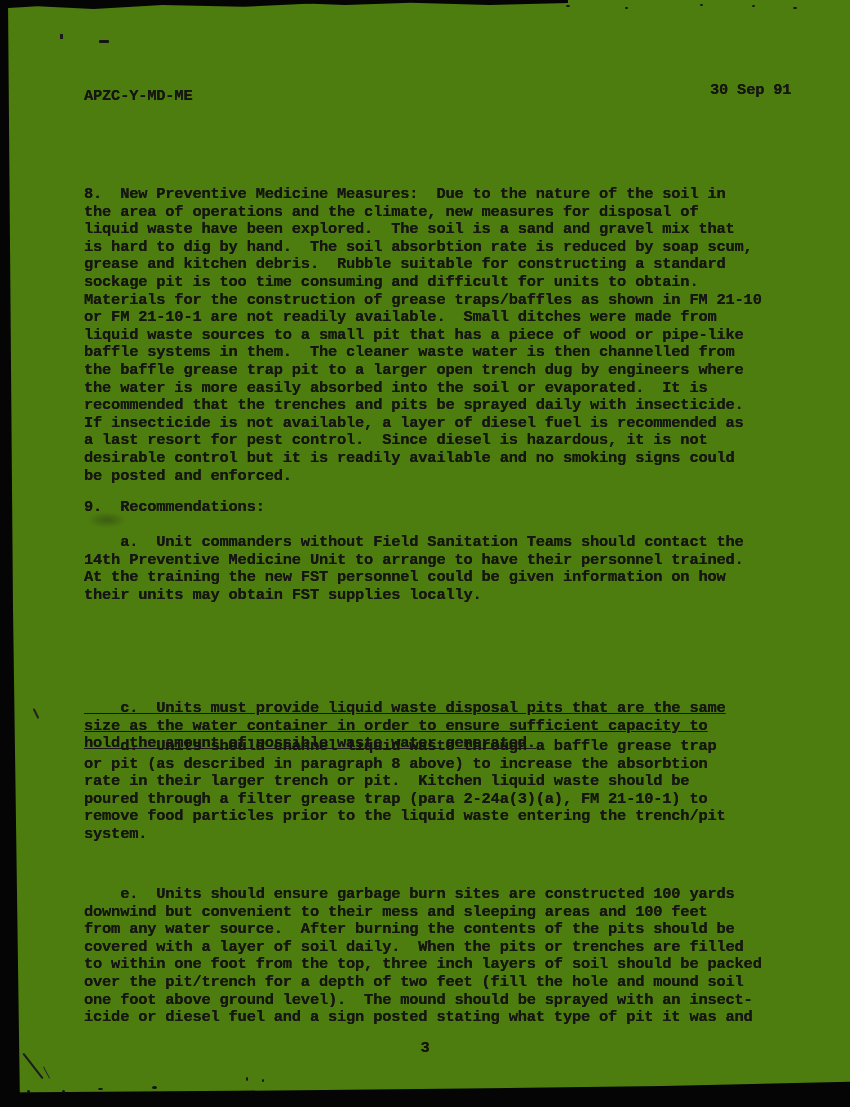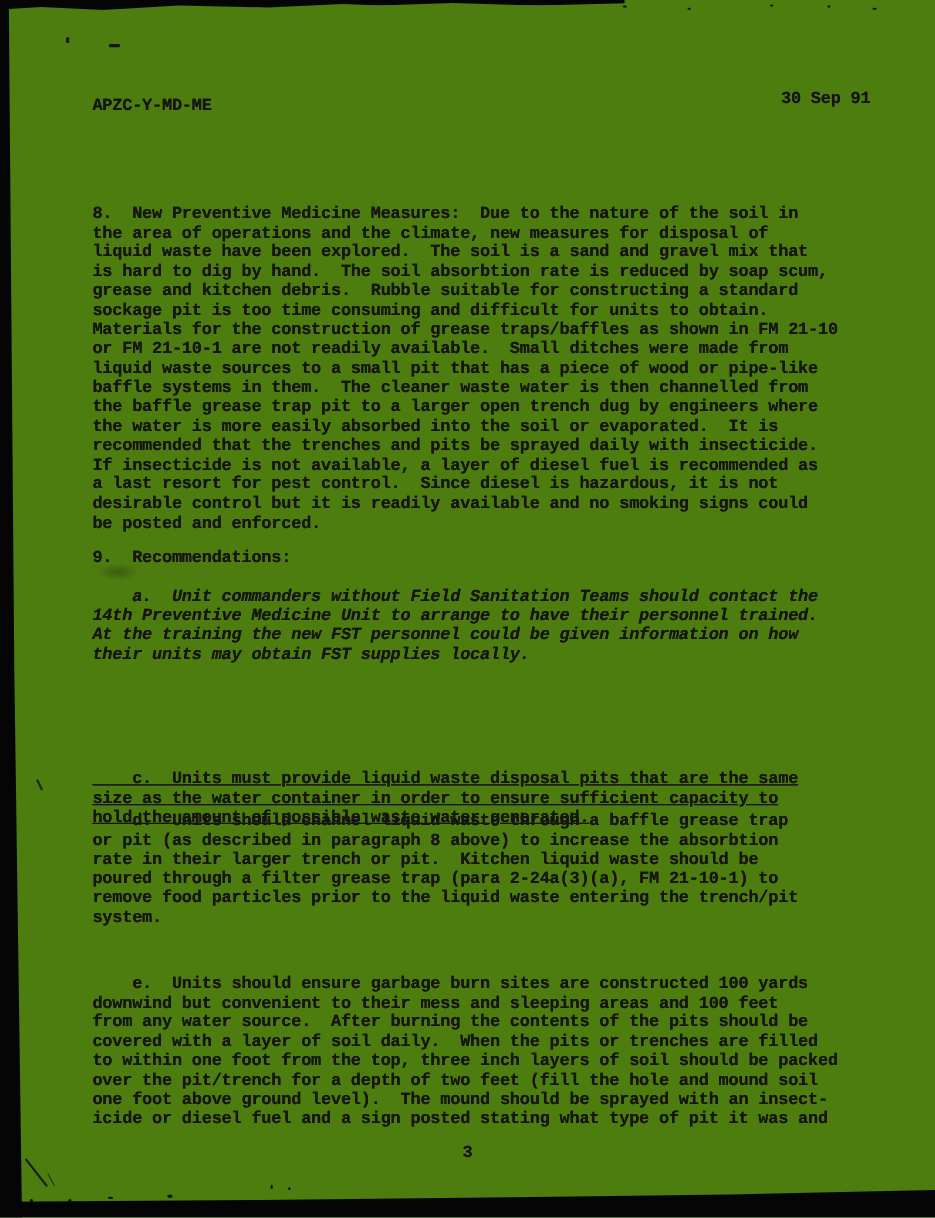--- a/index.html
+++ b/index.html
@@ -85,21 +85,21 @@
 the baffle grease trap pit to a larger open trench dug by engineers where
 the water is more easily absorbed into the soil or evaporated.  It is
 recommended that the trenches and pits be sprayed daily with insecticide.
 If insecticide is not available, a layer of diesel fuel is recommended as
 a last resort for pest control.  Since diesel is hazardous, it is not
 desirable control but it is readily available and no smoking signs could
 be posted and enforced.</div>
 
   <div class="typed" style="left:84px;top:499px;">9.  Recommendations:</div>
 
-  <div class="typed" style="left:84px;top:534px;font-style:italic;">    a.  Unit commanders without Field Sanitation Teams should contact the
+  <div class="typed" style="left:84px;top:534px;">    a.  Unit commanders without Field Sanitation Teams should contact the
 14th Preventive Medicine Unit to arrange to have their personnel trained.
 At the training the new FST personnel could be given information on how
 their units may obtain FST supplies locally.</div>
 
 
   <div class="typed" style="left:84px;top:700px;text-decoration:underline;">    c.  Units must provide liquid waste disposal pits that are the same
 size as the water container in order to ensure sufficient capacity to
 hold the amount of possible waste water generated.</div>
 
   <div class="typed" style="left:84px;top:738px;">    d.  Units should channel liquid waste through a baffle grease trap

